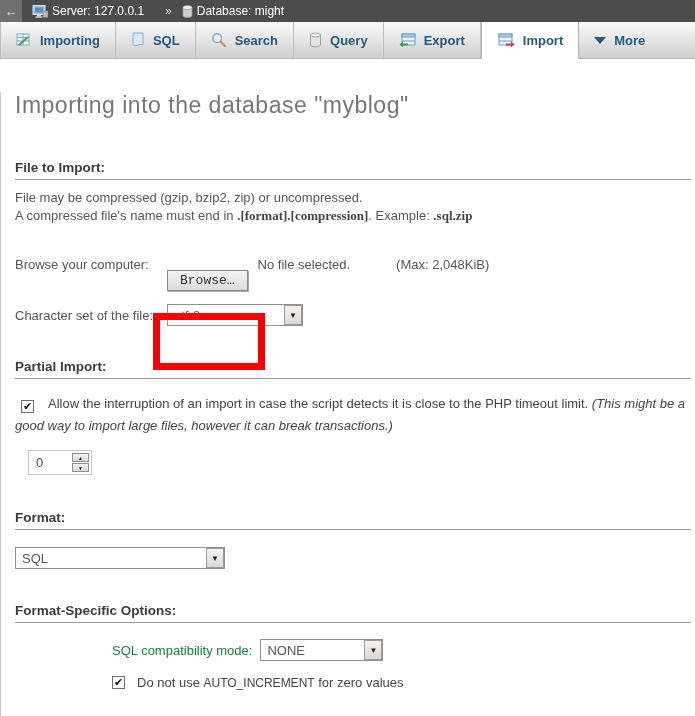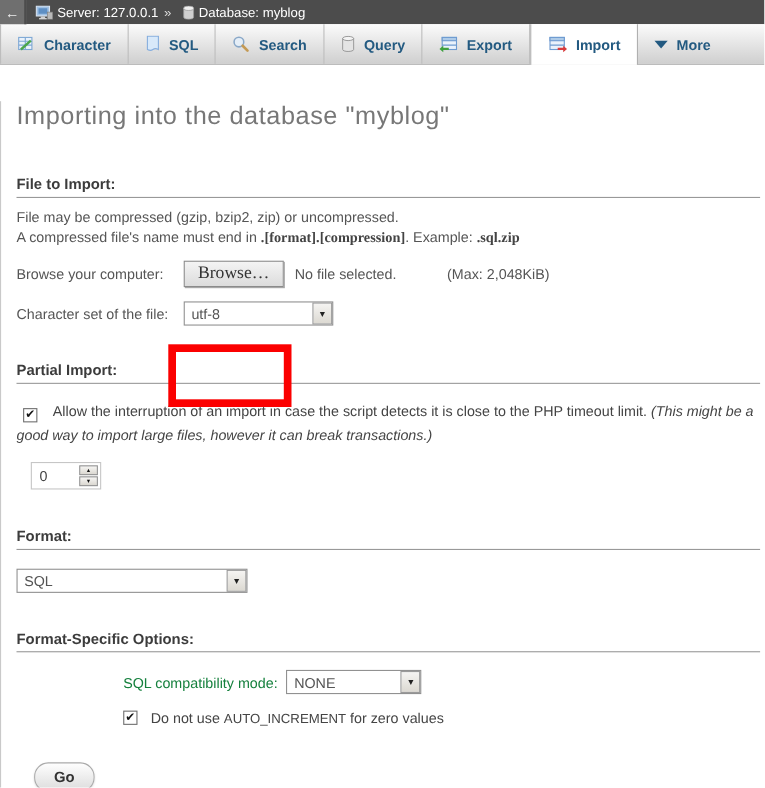--- a/index.html
+++ b/index.html
@@ -3,21 +3,21 @@
 <meta charset="utf-8">
 <style>
   * { margin:0; padding:0; box-sizing:border-box; }
   html,body { width:695px; height:716px; background:#fff; overflow:hidden;
     font-family:"Liberation Sans","DejaVu Sans",sans-serif; font-size:13px; color:#555; }
 
   
   .topbar { height:22px; background:#4c4c4c; display:flex; align-items:center; color:#fff; font-size:12px; }
   .backbtn { width:24px; height:22px; background:#6f6f6f; border-right:2px solid #4c4c4c;
     display:flex; align-items:center; justify-content:center; color:#eee; cursor:pointer; font-size:13px; }
-  .topbar .crumb { margin:0 3px; white-space:nowrap; }
+  .topbar .crumb { margin:0 19px; white-space:nowrap; }
   .topbar .sep { margin:0 2px; color:#ddd; }
   .topbar svg { display:block; margin-left:8px; }
   .topbar svg + .crumb { margin-left:4px; }
 
   
   .tabbar { height:37px; background:linear-gradient(#fbfbfb,#cfcfcf); border-bottom:1px solid #b5b5b5;
     display:flex; align-items:stretch; }
   .tab { display:flex; align-items:center; gap:8px; padding:0 15px; cursor:pointer;
     border-right:1px solid #bdbdbd; color:#235a81; font-weight:bold; font-size:13px; }
   .tab:first-child { border-left:1px solid #bdbdbd; }
@@ -42,22 +42,22 @@
   .row { display:flex; align-items:center; }
   .browse-row { margin-top:12px; }
   .browse-row .lbl { width:152px; }
   .nofile { margin-left:10px; }
   .maxnote { margin-left:46px; }
   .charset-row { margin-top:13px; }
   .charset-row .lbl { width:152px; }
 
   
   .win-btn { background:linear-gradient(#f4f4f4,#dcdcdc); border:1px solid #8b8b8b;
-    box-shadow:1px 1px 0 #aaa; padding:2px 12px; font-size:16px; color:#333; cursor:pointer;
-    font-family:Liberation Serif, serif; }
+    box-shadow:1px 1px 0 #aaa; padding:2px 12px; font-size:13px; color:#333; cursor:pointer;
+    font-family:Liberation Mono, monospace;margin-top:33px; }
 
   
   .sel { display:inline-flex; align-items:stretch; background:#fff; border:1px solid #919191;
     height:22px; cursor:pointer; }
   .sel .sel-val { display:flex; align-items:center; padding:0 6px; color:#555; }
   .sel .sel-btn { width:18px; margin-left:auto; background:linear-gradient(#f5f4f2,#dcd9d2);
     border:1px solid #9a9a9a; display:flex; align-items:center; justify-content:center;
     font-size:8px; color:#222; }
   .sel-charset { width:136px; }
   .sel-format { width:210px; margin-top:17px; }
@@ -109,33 +109,33 @@
     <rect x="5" y="10" width="4" height="1.5" fill="#cfcfcf"></rect>
     <rect x="3.5" y="11.5" width="7" height="1.2" fill="#e6e6e6"></rect>
     <rect x="11" y="6" width="5" height="6.5" fill="#b9b9b9" stroke="#7e7e7e" stroke-width="0.6"></rect>
   </svg>
   <span class="crumb">Server: 127.0.0.1</span>
   <span class="sep">»</span>
   <svg width="11" height="13" viewBox="0 0 11 13">
     <path d="M1 2.5 L1 10.5 A4.5 2 0 0 0 10 10.5 L10 2.5 Z" fill="#cfcfcf" stroke="#9a9a9a" stroke-width="0.7"></path>
     <ellipse cx="5.5" cy="2.5" rx="4.5" ry="2" fill="#efefef" stroke="#9a9a9a" stroke-width="0.7"></ellipse>
   </svg>
-  <span class="crumb">Database: myblog</span>
+  <span class="crumb">Database: might</span>
 </header>
 
 <nav class="tabbar">
   <div class="tab">
     <svg width="16" height="15" viewBox="0 0 16 15">
       <rect x="1" y="1" width="12" height="11" fill="#eaf2fb" stroke="#7da7d4"></rect>
       <line x1="1" y1="4.5" x2="13" y2="4.5" stroke="#7da7d4"></line>
       <line x1="1" y1="8" x2="13" y2="8" stroke="#7da7d4"></line>
       <line x1="7" y1="1" x2="7" y2="12" stroke="#7da7d4"></line>
       <line x1="3" y1="12" x2="12" y2="4" stroke="#4ca64c" stroke-width="2.2"></line>
     </svg>
-    <span>Character</span>
+    <span>Importing</span>
   </div>
   <div class="tab">
     <svg width="14" height="16" viewBox="0 0 14 16">
       <path d="M2 1 h10 v12 q-3 -1.5 -5 0 q-2 1.5 -5 0 Z" fill="#d8e9fa" stroke="#86aede"></path>
     </svg>
     <span>SQL</span>
   </div>
   <div class="tab">
     <svg width="16" height="16" viewBox="0 0 16 16">
       <circle cx="6.2" cy="6.2" r="4.4" fill="#e5eef7" stroke="#8aa8c8" stroke-width="1.4"></circle>

